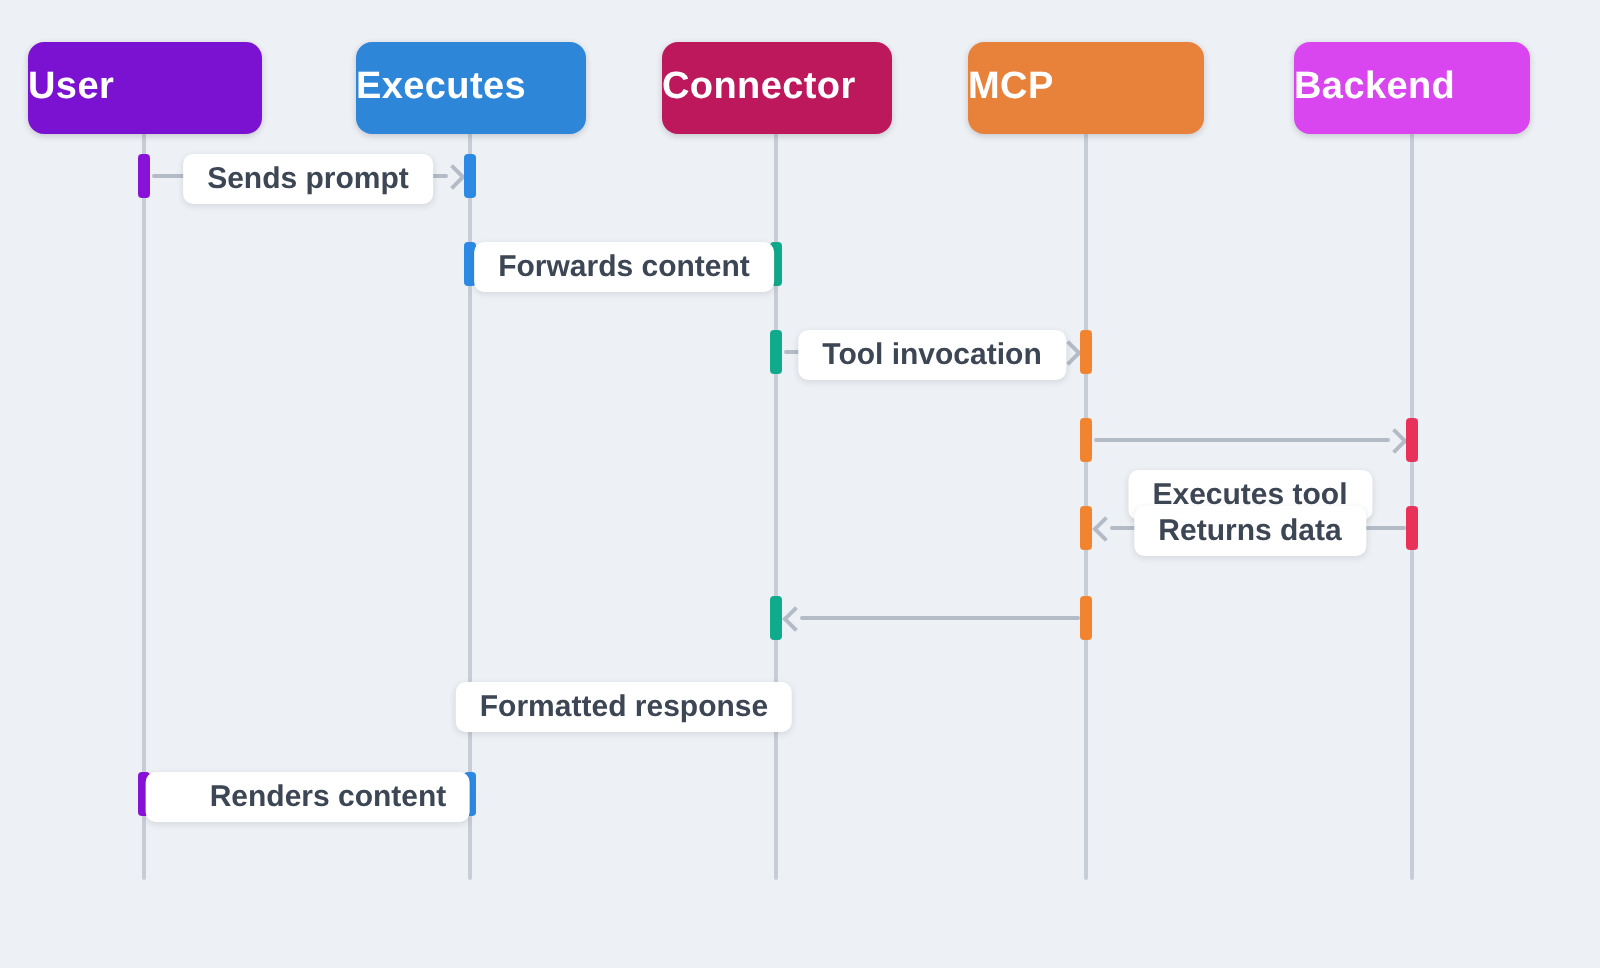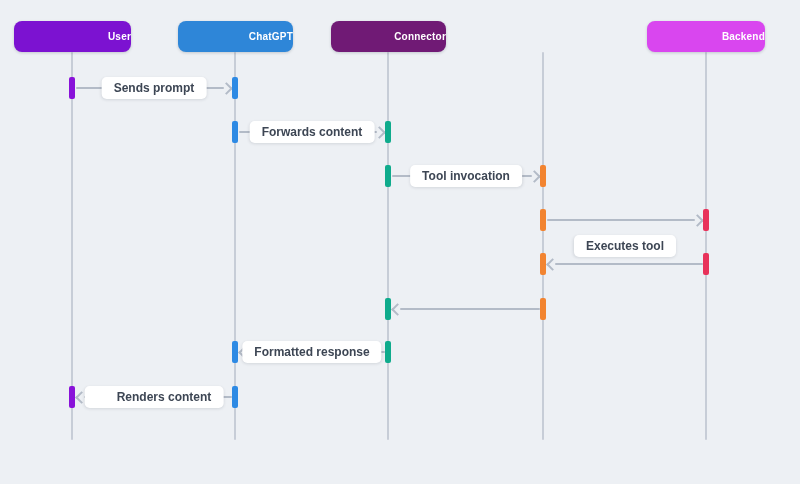--- a/index.html
+++ b/index.html
@@ -7,28 +7,28 @@
   .canvas {
     position: relative;
     width: 800px;
     height: 484px;
     background: #edf0f4;
     overflow: hidden;
   }
   .actor-header {
     position: absolute;
     top: 21px;
-    height: 31px;
+    height: 46px;
     border-radius: 8px;
     color: #ffffff;
-    font-size: 10px;
+    font-size: 19px;
     font-weight: 600;
     display: flex;
     align-items: center;
-    justify-content: flex-end;
+    justify-content: flex-start;
     box-shadow: 0 1px 3px rgba(30,40,60,0.20);
     letter-spacing: 0.2px;
     z-index: 5;
   }
   .lifeline {
     position: absolute;
     top: 52px;
     height: 388px;
     width: 2px;
     background: #c7cdd7;
@@ -58,31 +58,31 @@
     z-index: 2;
   }
   .chev.right { transform: rotate(45deg); }
   .chev.left  { transform: rotate(-135deg); }
   .msg-label {
     position: absolute;
     transform: translateX(-50%);
     background: #ffffff;
     border-radius: 5px;
     padding: 4px 12px;
-    font-size: 12px;
+    font-size: 15px;
     font-weight: 600;
     color: #3d4654;
     white-space: nowrap;
     z-index: 4;
     box-shadow: 0 1px 3px rgba(30,40,60,0.12);
   }
   
   .hd-user      { background: #7c12d1; }
   .hd-chatgpt   { background: #2e86d8; }
-  .hd-connector { background: #701a75; }
+  .hd-connector { background: #be185d; }
   .hd-mcp       { background: #e8823b; }
   .hd-backend   { background: #d946ef; }
   
   .bar-user      { background: #8912d9; }
   .bar-chatgpt   { background: #2d8ae4; }
   .bar-connector { background: #0fab8c; }
   .bar-mcp       { background: #f28430; }
   .bar-backend   { background: #e8325a; }
 </style>
 </head>
@@ -93,24 +93,27 @@
   <div class="lifeline" style="left:71px;"></div>
   <div class="lifeline" style="left:234px;"></div>
   <div class="lifeline" style="left:387px;"></div>
   <div class="lifeline" style="left:542px;"></div>
   <div class="lifeline" style="left:705px;"></div>
 
   <div class="actor-header hd-user" style="left:14px;width:117px;">
       <span>User</span>
     </div>
   <div class="actor-header hd-chatgpt" style="left:178px;width:115px;">
-      <span>ChatGPT</span>
+      <span>Executes</span>
     </div>
   <div class="actor-header hd-connector" style="left:331px;width:115px;">
       <span>Connector</span>
+    </div>
+  <div class="actor-header hd-mcp" style="left:484px;width:118px;">
+      <span>MCP</span>
     </div>
   <div class="actor-header hd-backend" style="left:647px;width:118px;">
       <span>Backend</span>
     </div>
 
   <div class="bar bar-user" style="left:69px;top:77px;"></div>
   <div class="bar bar-chatgpt" style="left:232px;top:77px;"></div>
   <div class="mline" style="left:76px;top:87px;width:148px;"></div>
   <div class="chev right" style="left:222px;top:84px;"></div>
   <div class="msg-label" style="left:154px;top:77px;">Sends prompt</div>
@@ -130,20 +133,21 @@
   <div class="bar bar-mcp" style="left:540px;top:209px;"></div>
   <div class="bar bar-backend" style="left:703px;top:209px;"></div>
   <div class="mline" style="left:547px;top:219px;width:148px;"></div>
   <div class="chev right" style="left:693px;top:216px;"></div>
   <div class="msg-label" style="left:625px;top:209px;margin-top:26px;">Executes tool</div>
 
   <div class="bar bar-mcp" style="left:540px;top:253px;"></div>
   <div class="bar bar-backend" style="left:703px;top:253px;"></div>
   <div class="mline" style="left:555px;top:263px;width:148px;"></div>
   <div class="chev left" style="left:548px;top:260px;"></div>
+  <div class="msg-label" style="left:625px;top:253px;">Returns data</div>
 
   <div class="bar bar-connector" style="left:385px;top:298px;"></div>
   <div class="bar bar-mcp" style="left:540px;top:298px;"></div>
   <div class="mline" style="left:400px;top:308px;width:140px;"></div>
   <div class="chev left" style="left:393px;top:305px;"></div>
 
   <div class="bar bar-chatgpt" style="left:232px;top:341px;"></div>
   <div class="bar bar-connector" style="left:385px;top:341px;"></div>
   <div class="mline" style="left:247px;top:351px;width:138px;"></div>
   <div class="chev left" style="left:240px;top:348px;"></div>

